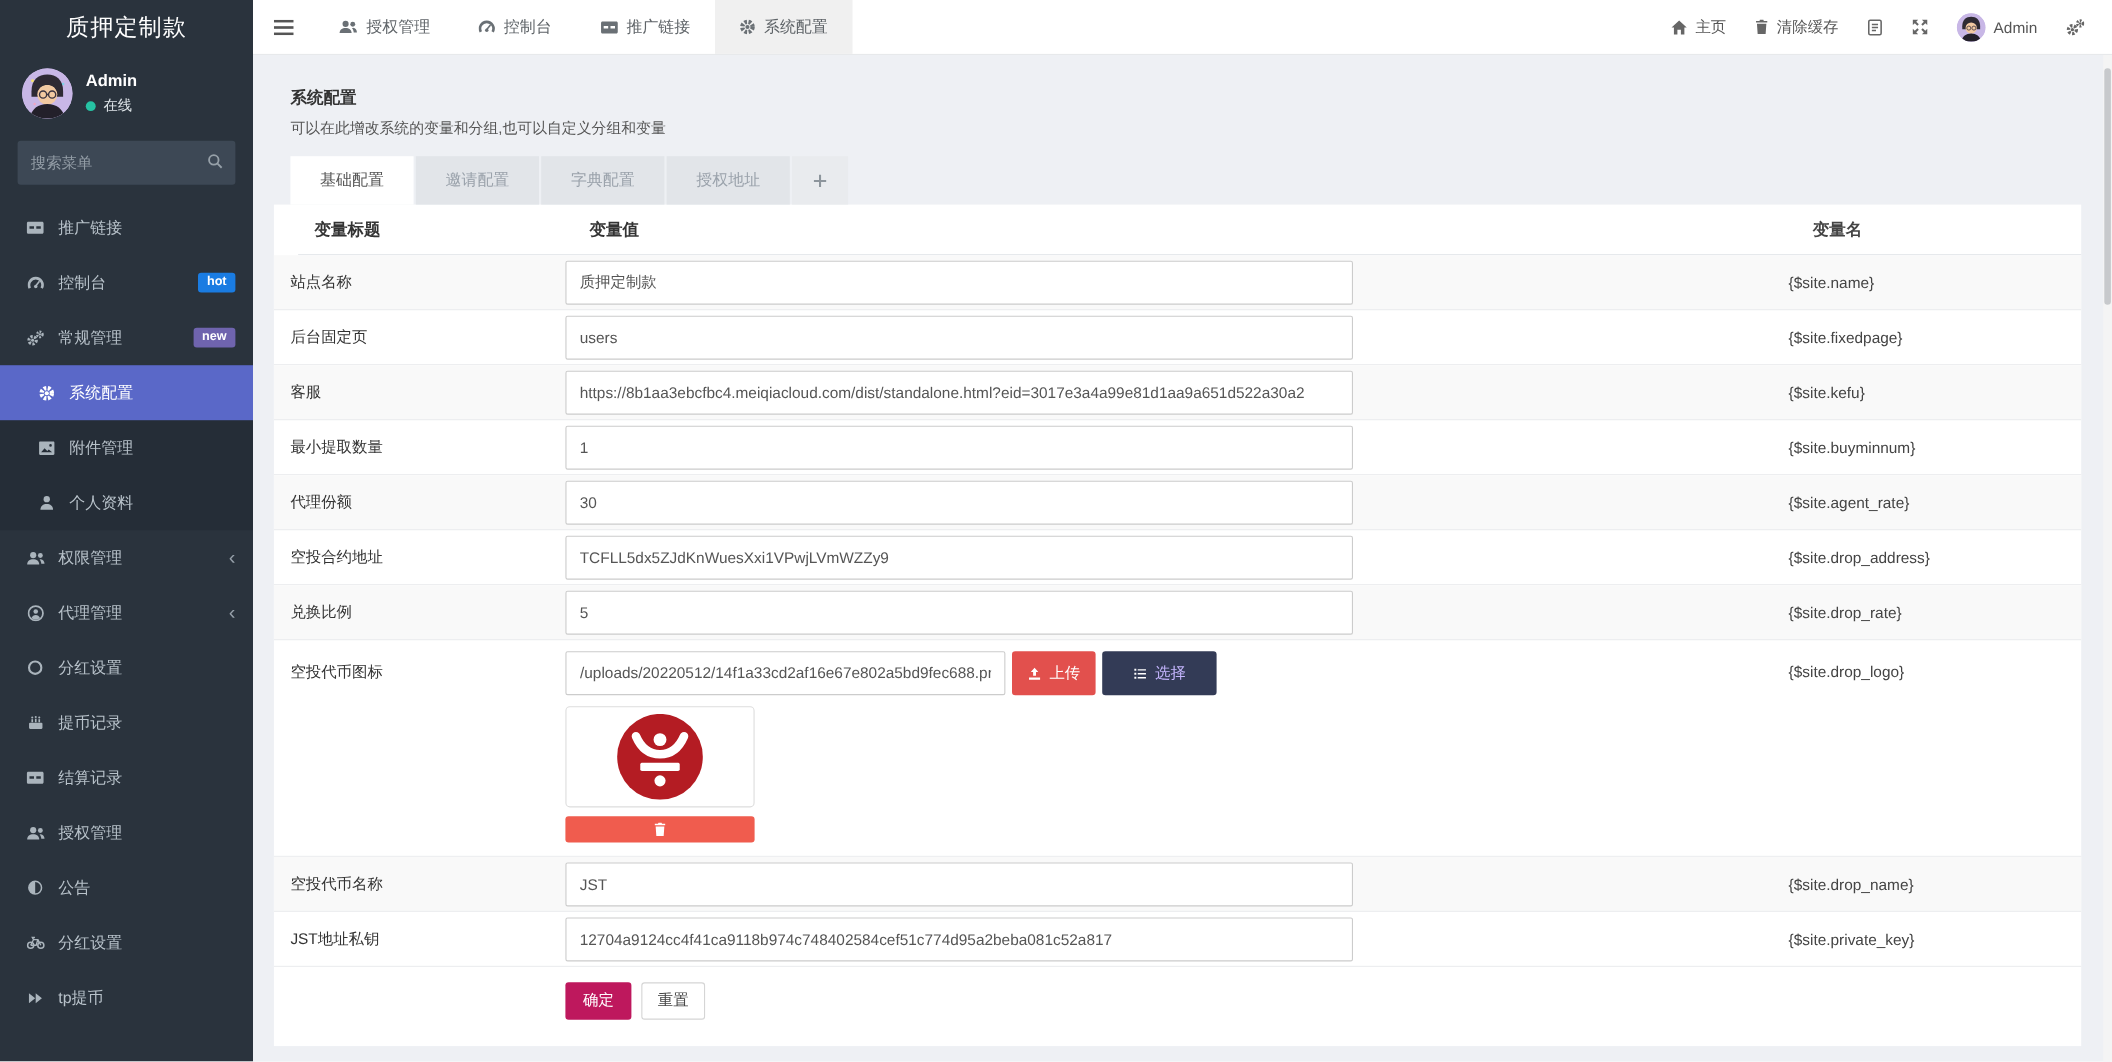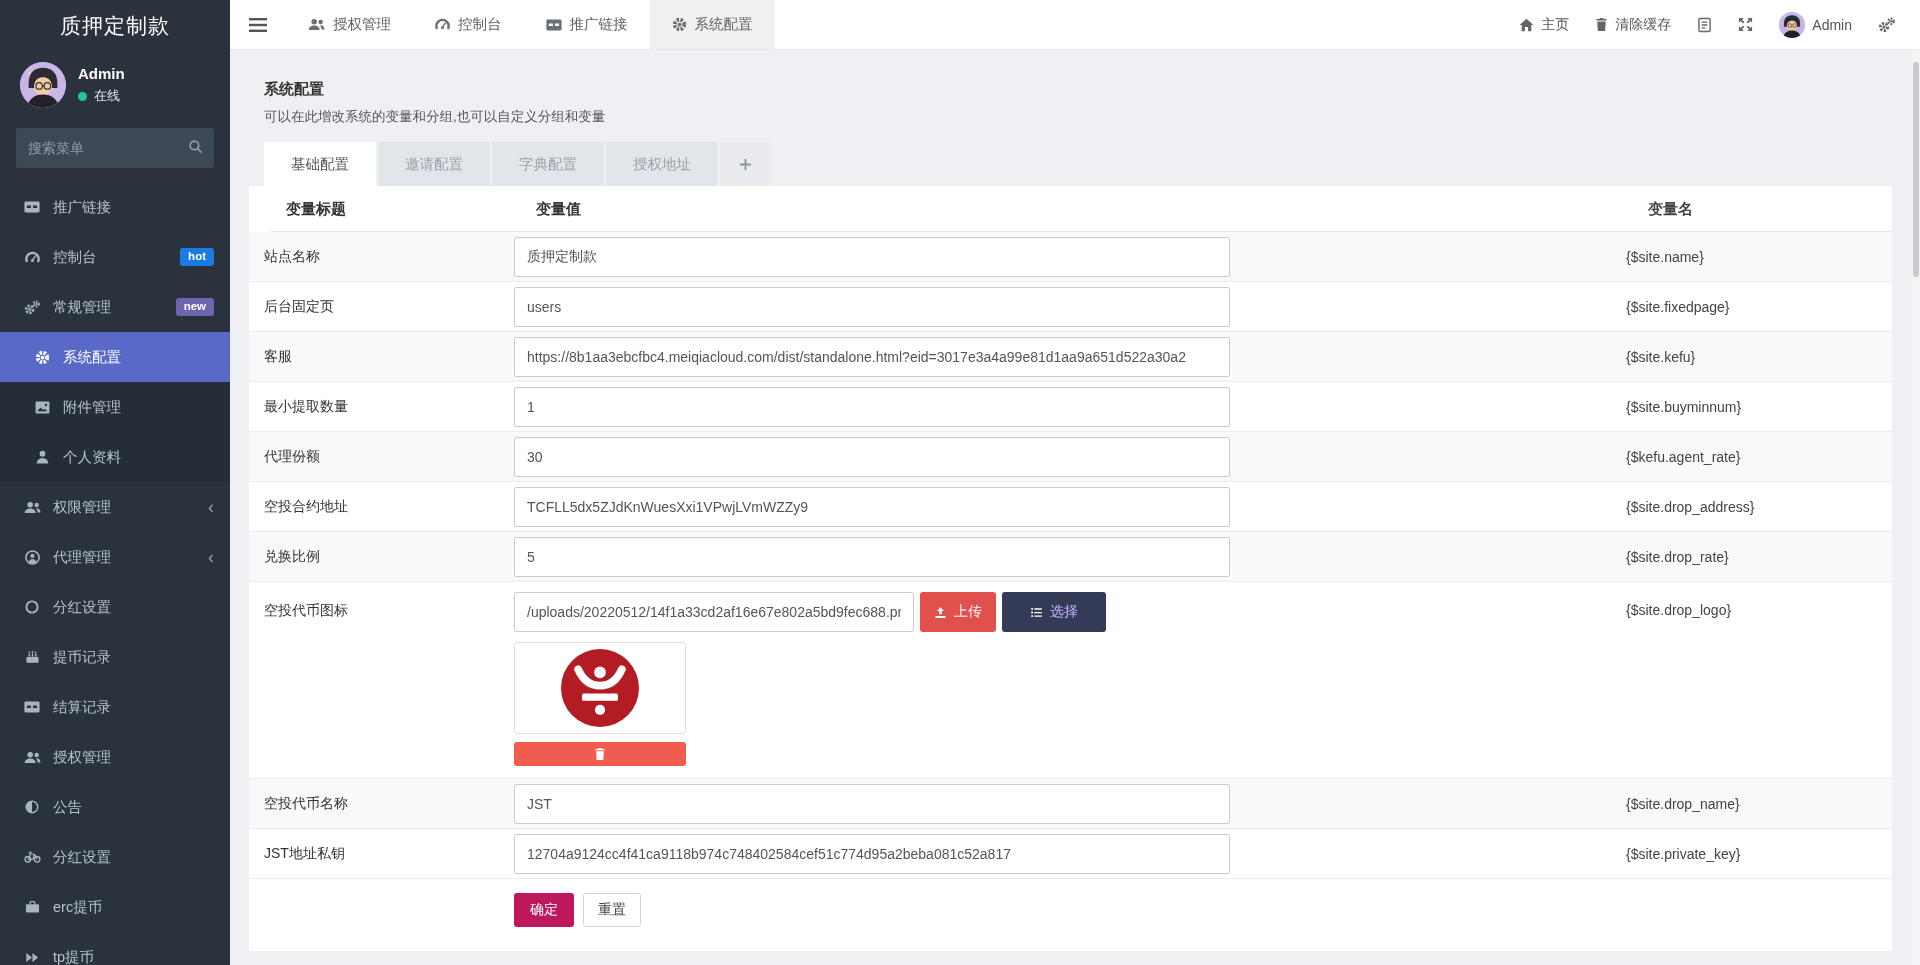--- a/index.html
+++ b/index.html
@@ -268,29 +268,20 @@
             <svg width="17" height="12" viewBox="0 0 18 13">
               <circle cx="4" cy="9" r="3" fill="none" stroke="currentColor" stroke-width="1.5"></circle>
               <circle cx="14" cy="9" r="3" fill="none" stroke="currentColor" stroke-width="1.5"></circle>
               <path d="M4 9 6.8 3.5h4.4L14 9M6.8 3.5 5.6 1.4h2.6M11 3.5l-1.6 5.5H4" fill="none" stroke="currentColor" stroke-width="1.3"></path>
             </svg>
           </span>
         <span>分红设置</span>
       </div>
       <div class="menu-item">
         <span class="mi-icon">
-            <svg width="15" height="14" viewBox="0 0 16 15">
-              <rect x="1" y="4.5" width="14" height="9" rx="1.2" fill="currentColor"></rect>
-              <path d="M5.5 4.5V3a1.2 1.2 0 0 1 1.2-1.2h2.6A1.2 1.2 0 0 1 10.5 3v1.5" fill="none" stroke="currentColor" stroke-width="1.4"></path>
-            </svg>
-          </span>
-        <span>erc提币</span>
-      </div>
-      <div class="menu-item">
-        <span class="mi-icon">
             <svg width="14" height="13" viewBox="0 0 16 14">
               <path d="M1.5 1.8 8 7l-6.5 5.2zM8.5 1.8 15 7l-6.5 5.2z" fill="currentColor"></path>
             </svg>
           </span>
         <span>tp提币</span>
       </div>
     </nav>
   </aside>
 
   <div class="main">
@@ -452,21 +443,21 @@
 
           <div class="cfg-row">
             <div class="c1">最小提取数量</div>
             <div class="c2"><input class="cfg-input" value="1" style=""></div>
             <div class="c3">{$site.buyminnum}</div>
           </div>
 
           <div class="cfg-row odd">
             <div class="c1">代理份额</div>
             <div class="c2"><input class="cfg-input" value="30" style=""></div>
-            <div class="c3">{$kefu.agent_rate}</div>
+            <div class="c3">{$site.agent_rate}</div>
           </div>
 
           <div class="cfg-row">
             <div class="c1">空投合约地址</div>
             <div class="c2"><input class="cfg-input" value="TCFLL5dx5ZJdKnWuesXxi1VPwjLVmWZZy9" style=""></div>
             <div class="c3">{$site.drop_address}</div>
           </div>
 
           <div class="cfg-row odd">
             <div class="c1">兑换比例</div>

